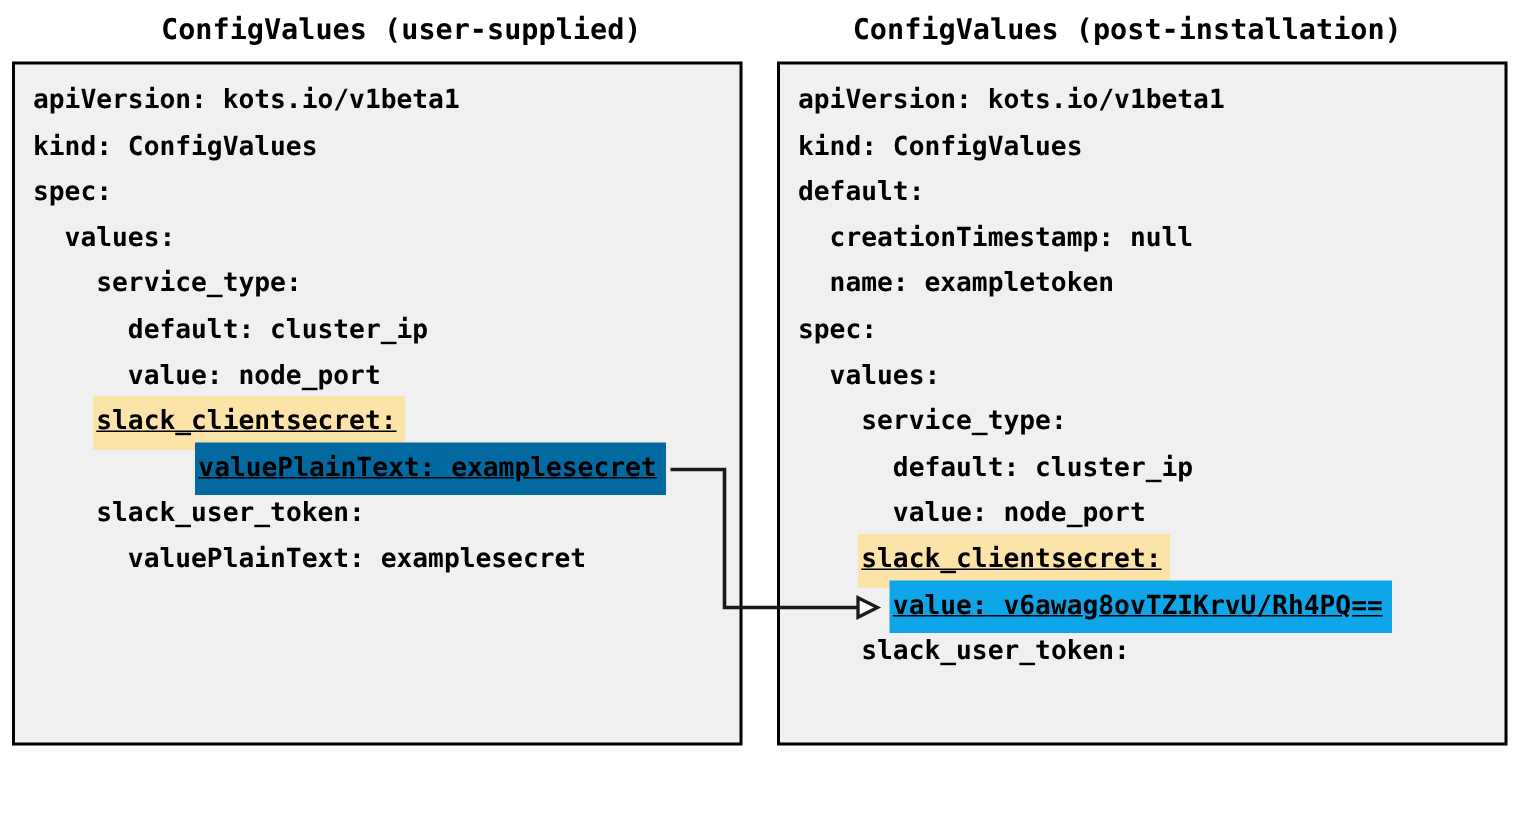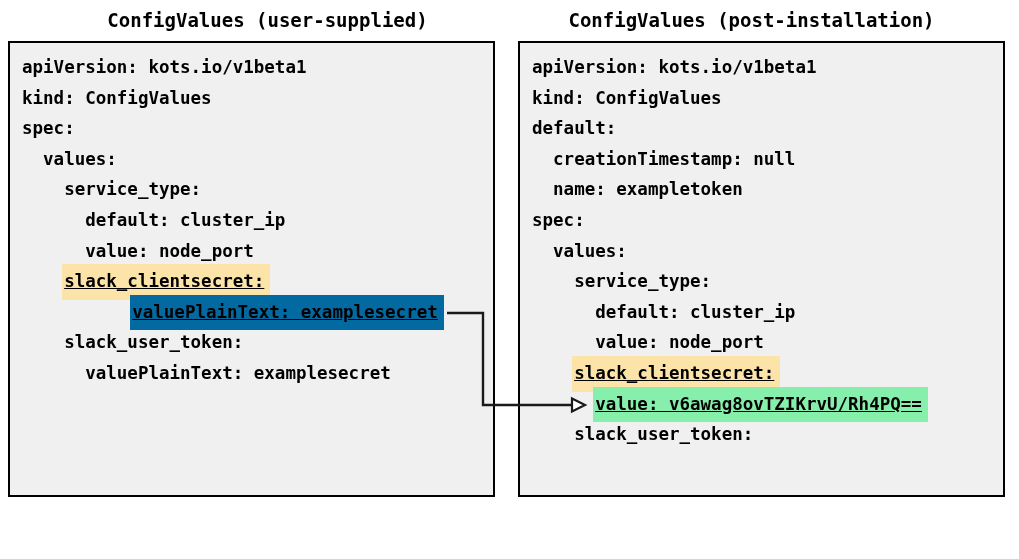--- a/index.html
+++ b/index.html
@@ -115,21 +115,21 @@
       <div class="yaml-line"><span class="seg">kind: ConfigValues</span></div>
       <div class="yaml-line"><span class="seg">default:</span></div>
       <div class="yaml-line"><span class="seg">  </span><span class="seg">creationTimestamp: null</span></div>
       <div class="yaml-line"><span class="seg">  </span><span class="seg">name: exampletoken</span></div>
       <div class="yaml-line"><span class="seg">spec:</span></div>
       <div class="yaml-line"><span class="seg">  </span><span class="seg">values:</span></div>
       <div class="yaml-line"><span class="seg">    </span><span class="seg">service_type:</span></div>
       <div class="yaml-line"><span class="seg">      </span><span class="seg">default: cluster_ip</span></div>
       <div class="yaml-line"><span class="seg">      </span><span class="seg">value: node_port</span></div>
       <div class="yaml-line"><span class="seg">    </span><span class="seg hl" style="background: rgb(252, 227, 168);">slack_clientsecret:</span></div>
-      <div class="yaml-line"><span class="seg">      </span><span class="seg hl" style="background: #86efac;">value: v6awag8ovTZIKrvU/Rh4PQ==</span></div>
+      <div class="yaml-line"><span class="seg">      </span><span class="seg hl" style="background: #0ea5e9;">value: v6awag8ovTZIKrvU/Rh4PQ==</span></div>
       <div class="yaml-line"><span class="seg">    </span><span class="seg">slack_user_token:</span></div>
     </div>
 </div>
 
 <svg id="connector" viewBox="0 0 1019 559" xmlns="http://www.w3.org/2000/svg">
   <g id="connector-group">
     <polyline id="connector-line" points="447,313 483,313 483,405 573,405" fill="none" stroke="#1a1a1a" stroke-width="2.4" stroke-linejoin="miter" stroke-linecap="butt"></polyline>
     <polygon id="connector-head" points="572,398.5 585,405 572,411.5" fill="#ffffff" stroke="#1a1a1a" stroke-width="2.2" stroke-linejoin="miter"></polygon>
   </g>
 </svg>

